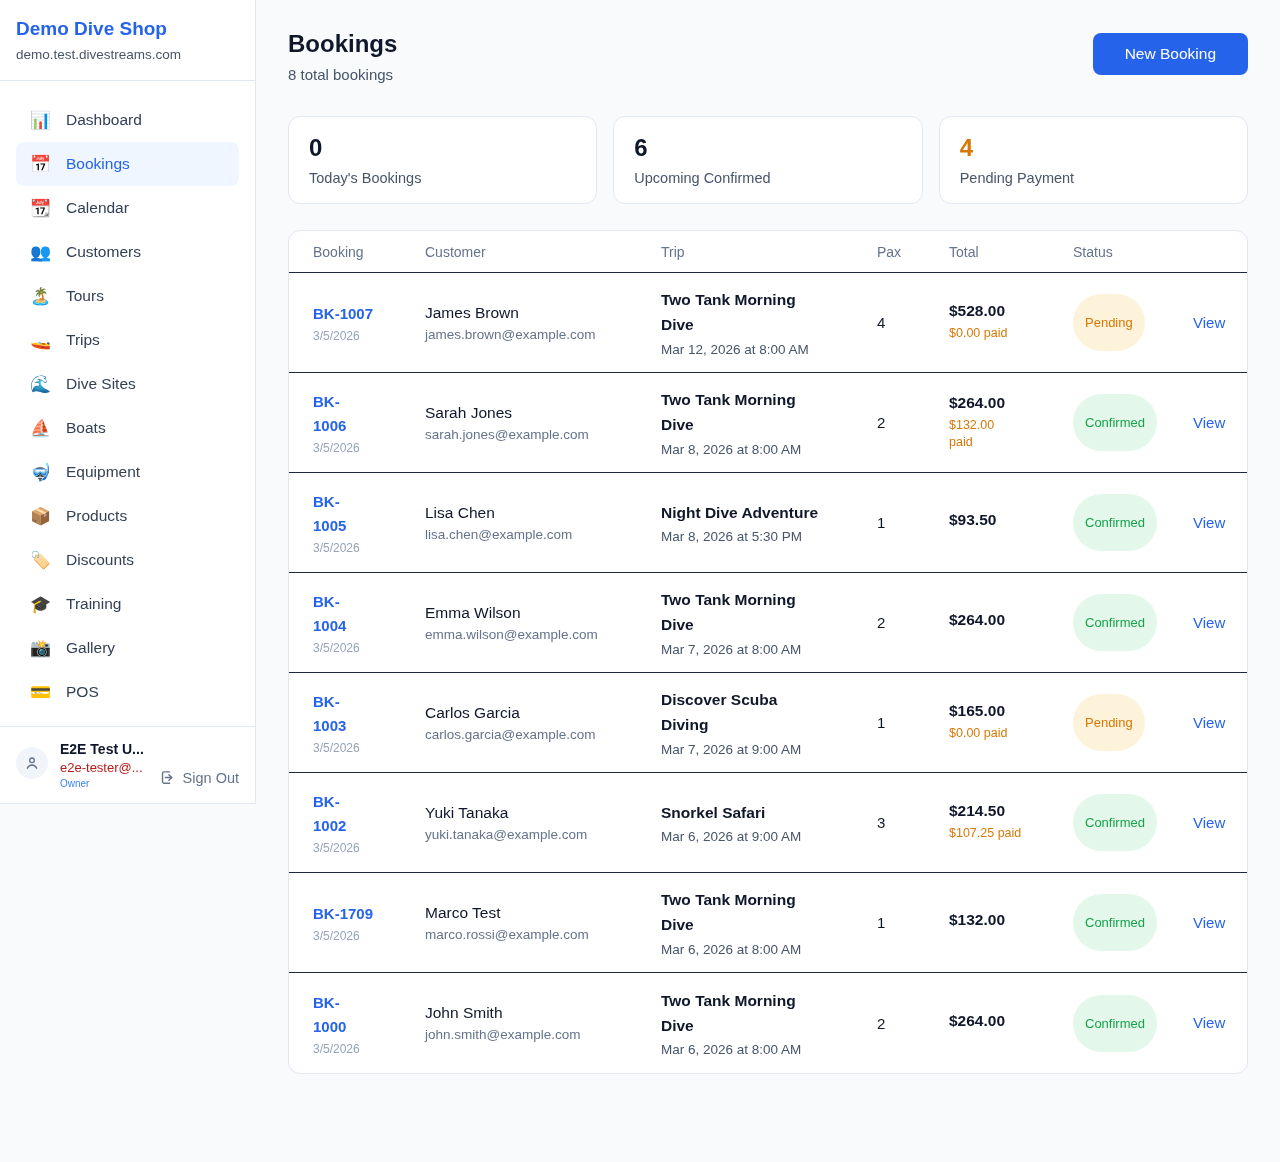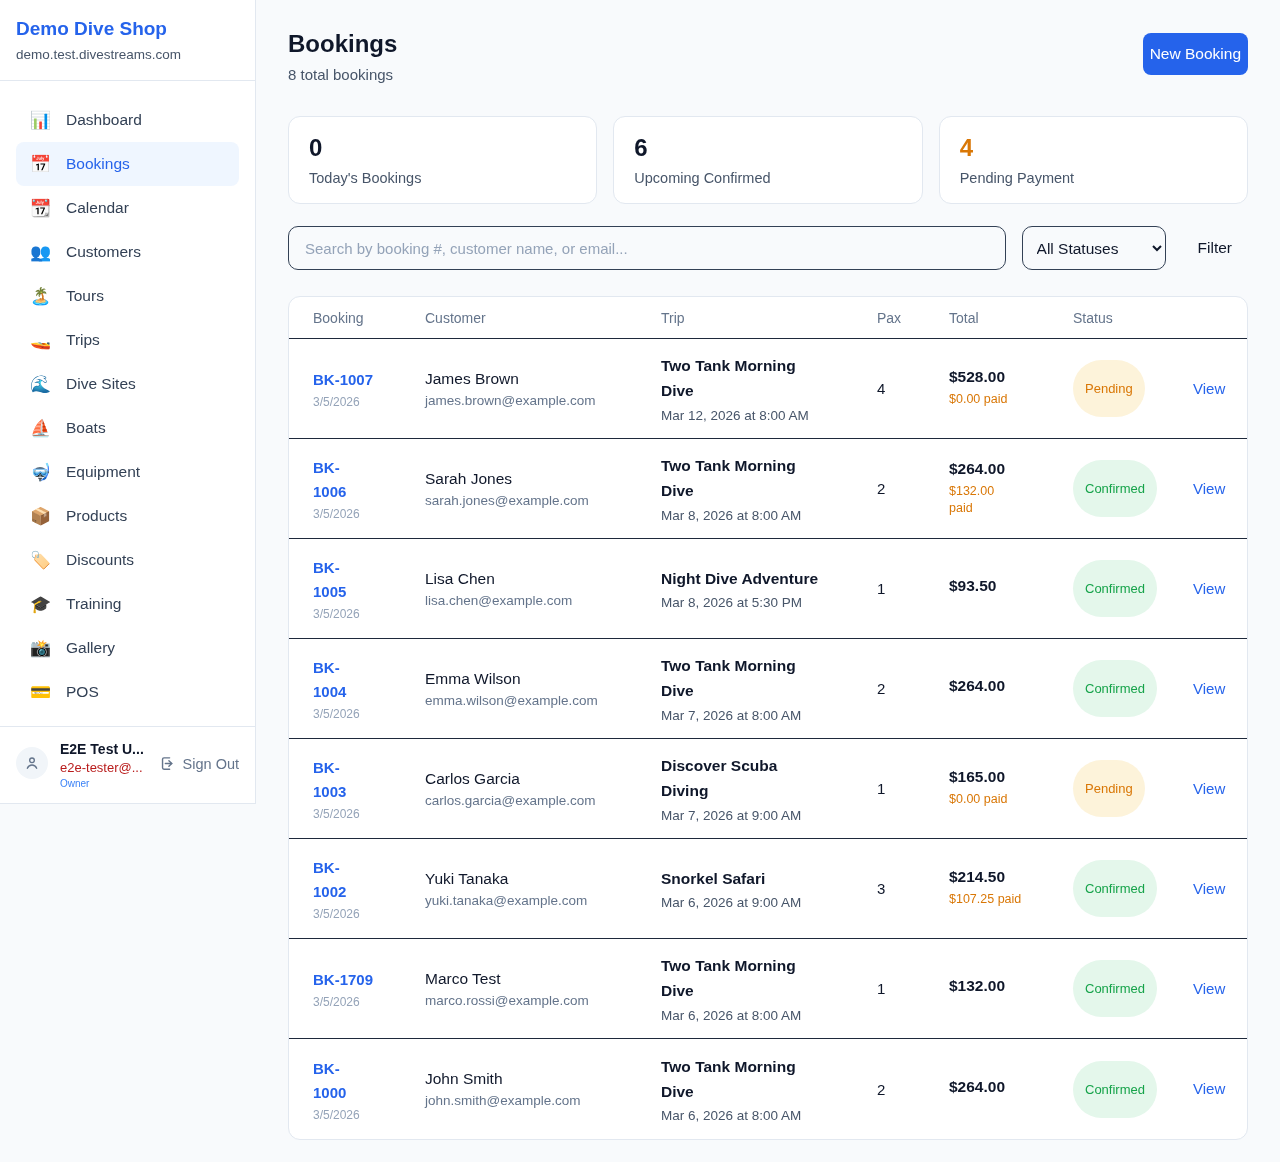--- a/index.html
+++ b/index.html
@@ -44,34 +44,34 @@
     display:flex; align-items:center; justify-content:center;
     flex:0 0 32px; margin-top:6px;
   }
   .user-info { flex:1; min-width:0; }
   .user-name { font-size:14px; font-weight:700; color:#0f172a; white-space:nowrap; }
   .user-email { font-size:13px; color:#b91c1c; margin-top:3px; white-space:nowrap; }
   .user-role { font-size:10px; color:#3b82f6; margin-top:3px; }
   .signout {
     display:flex; align-items:center; gap:7px;
     color:#64748b; font-size:14.5px; cursor:pointer;
-    margin-top:14px; white-space:nowrap;
+    margin-top:28px; white-space:nowrap;
     background:none; border:none; font-family:inherit;
   }
 
   
   .main { flex:1; padding:30px 32px 31px; min-width:0; }
 
   .page-header { display:flex; justify-content:space-between; align-items:flex-start; }
   .page-title { font-size:24px; font-weight:700; color:#0f172a; }
   .page-subtitle { font-size:15px; color:#475569; margin-top:8px; }
   .btn-primary {
     background:#2563eb; color:#ffffff; border:none;
     font-family:inherit; font-size:15.5px; font-weight:500;
-    padding:12px 7px; border-radius:8px; cursor:pointer; margin-top:3px;
+    padding:12px 32px; border-radius:8px; cursor:pointer; margin-top:3px;
   }
 
   .stats { display:flex; gap:16px; margin-top:33px; }
   .stat-card {
     flex:1; background:#ffffff; border:1px solid #e2e8f0;
     border-radius:12px; padding:17px 20px;
   }
   .stat-value { font-size:24px; font-weight:700; }
   .stat-label { font-size:14.5px; color:#475569; margin-top:8px; }
 
@@ -235,27 +235,20 @@
     <div class="stat-card">
       <div class="stat-value" style="color: rgb(15, 23, 42);">6</div>
       <div class="stat-label">Upcoming Confirmed</div>
     </div>
     <div class="stat-card">
       <div class="stat-value" style="color: rgb(217, 119, 6);">4</div>
       <div class="stat-label">Pending Payment</div>
     </div>
   </div>
 
-  <div class="filter-bar">
-    <input class="search-input" type="text" placeholder="Search by booking #, customer name, or email..." style="">
-    <select class="status-select">
-      <option>All Statuses</option>
-    </select>
-    <button class="filter-btn">Filter</button>
-  </div>
 
   <div class="table-card">
     <div class="tgrid thead">
       <div>Booking</div>
       <div>Customer</div>
       <div>Trip</div>
       <div>Pax</div>
       <div>Total</div>
       <div>Status</div>
       <div></div>

